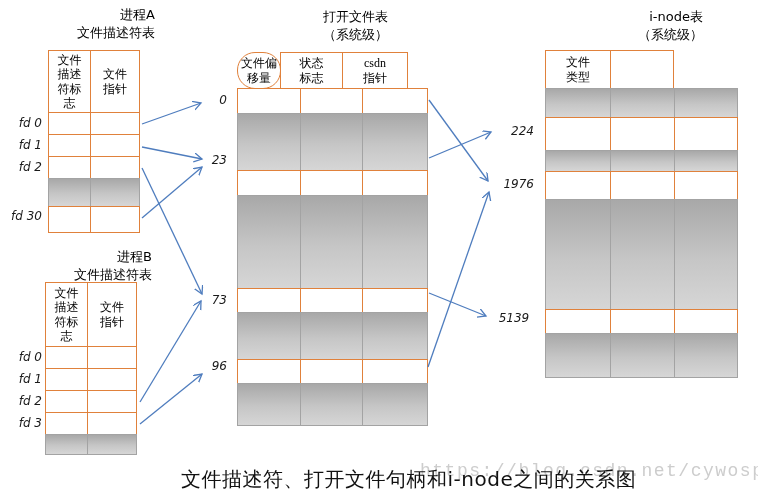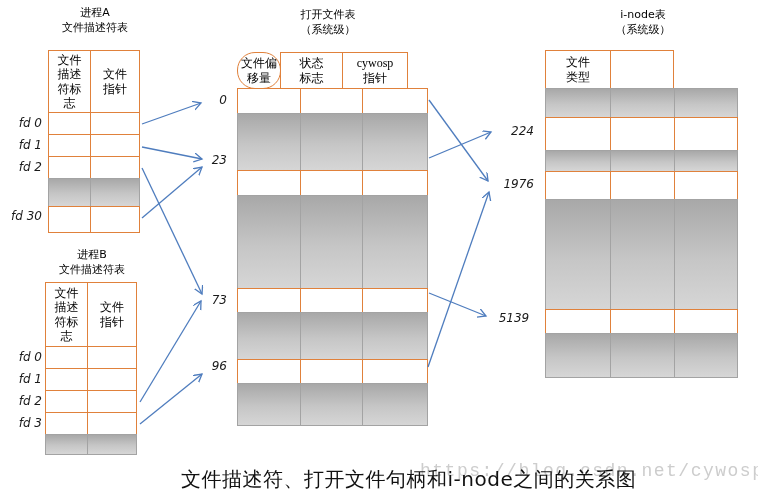--- a/index.html
+++ b/index.html
@@ -1,21 +1,21 @@
 <!DOCTYPE html>
 <html><head>
 <meta charset="utf-8">
 <style>
   html,body{margin:0;padding:0;background:#fff;}
   .canvas{
     position:relative;width:758px;height:499px;background:#ffffff;overflow:hidden;
     font-family:"DejaVu Sans","Liberation Sans",sans-serif;color:#000;
   }
   .ttl{
-    position:absolute;text-align:center;font-size:11px;line-height:1.35;
+    position:absolute;text-align:right;font-size:13px;line-height:1.35;
     white-space:pre-line;color:#000;
   }
   .tbl{position:absolute;font-family:Liberation Serif, serif;}
   .row{display:flex;}
   .row + .row{margin-top:-1px;}
   .c{
     box-sizing:border-box;border:1px solid #E0813B;background:#fff;flex:0 0 auto;
   }
   .c + .c{margin-left:-1px;}
   .hdr .c{
@@ -123,21 +123,21 @@
   <div class="flabel" style="left:8px;top:372px;width:34px;">fd 1</div>
   <div class="flabel" style="left:8px;top:394px;width:34px;">fd 2</div>
   <div class="flabel" style="left:8px;top:416px;width:34px;">fd 3</div>
 
   <div class="tbl" style="left:237px;top:52px;">
     <div class="row hdr">
       <div class="c" style="width:44px;height:37px;border-radius:18px;">文件偏
 移量</div>
       <div class="c" style="width:63px;height:37px;">状态
 标志</div>
-      <div class="c" style="width:66px;height:37px;">cywosp
+      <div class="c" style="width:66px;height:37px;">csdn
 指针</div>
     </div>
     <div class="row">
       <div class="c" style="width:64px;height:26px;"></div>
       <div class="c" style="width:63px;height:26px;"></div>
       <div class="c" style="width:66px;height:26px;"></div>
     </div>
     <div class="row gray">
       <div class="c" style="width:64px;height:58px;"></div>
       <div class="c" style="width:63px;height:58px;"></div>

